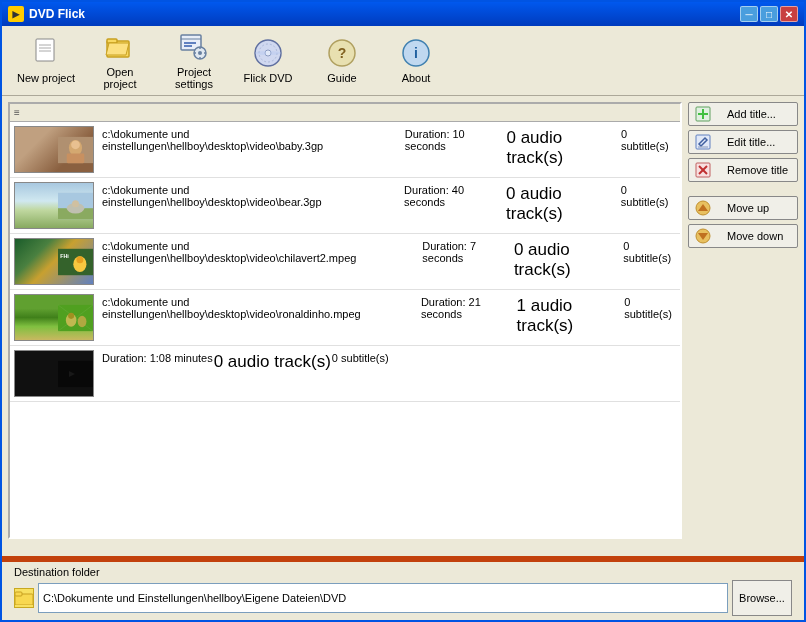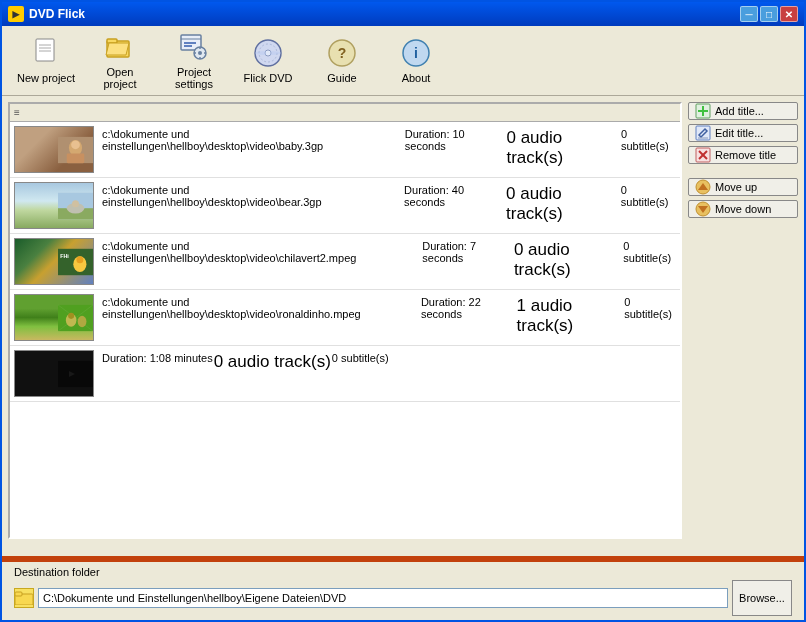--- a/index.html
+++ b/index.html
@@ -219,23 +219,23 @@
       display: flex;
       flex-direction: column;
       gap: 4px;
       flex-shrink: 0;
     }
 
     .side-btn {
       display: flex;
       align-items: center;
       justify-content: flex-start;
-      gap: 4px;
+      gap: 16px;
       width: 100%;
-      height: 18px;
+      height: 24px;
       background: #f0efe8;
       border: 1px solid #888;
       border-radius: 2px;
       cursor: pointer;
       padding: 0 6px;
       font-size: 11px;
       font-family: 'Tahoma', sans-serif;
     }
 
     .side-btn-icon {
@@ -272,21 +272,21 @@
       height: 20px;
       background: #f8e060;
       border: 1px solid #c8a820;
       display: flex;
       align-items: center;
       justify-content: center;
       flex-shrink: 0;
     }
     .dest-input {
       flex: 1;
-      height: 20px;
+      height: 30px;
       border: 1px solid #7b9ebd;
       background: white;
       padding: 0 4px;
       font-size: 11px;
       font-family: 'Tahoma', sans-serif;
     }
     .browse-btn {
       width: 60px;
       height: 36px;
       background: #f0efe8;
@@ -457,21 +457,21 @@
               <rect width="80" height="60" fill="#50a020"></rect>
               <line x1="0" y1="0" x2="80" y2="60" stroke="white" stroke-width="0.5" opacity="0.3"></line>
               <line x1="80" y1="0" x2="0" y2="60" stroke="white" stroke-width="0.5" opacity="0.3"></line>
               <ellipse cx="30" cy="35" rx="12" ry="15" fill="#c0b850"></ellipse>
               <circle cx="30" cy="25" r="7" fill="#a09020"></circle>
               <ellipse cx="55" cy="38" rx="10" ry="13" fill="#b0a840"></ellipse>
             </svg>
           </div>
           <div class="item-info">
             <span class="item-path">c:\dokumente und einstellungen\hellboy\desktop\video\ronaldinho.mpeg</span>
-            <span class="item-duration">Duration: 22 seconds</span>
+            <span class="item-duration">Duration: 21 seconds</span>
             <span class="item-audio">1 audio track(s)</span>
             <span class="item-subtitle">0 subtitle(s)</span>
           </div>
         </div>
 
         <div class="list-item">
           <div class="thumb thumb-testvideo">
             <svg width="80" height="60" viewBox="0 0 80 60">
               <rect width="80" height="60" fill="#080808"></rect>
               <text x="25" y="35" font-size="18" fill="#181818">▶</text>

